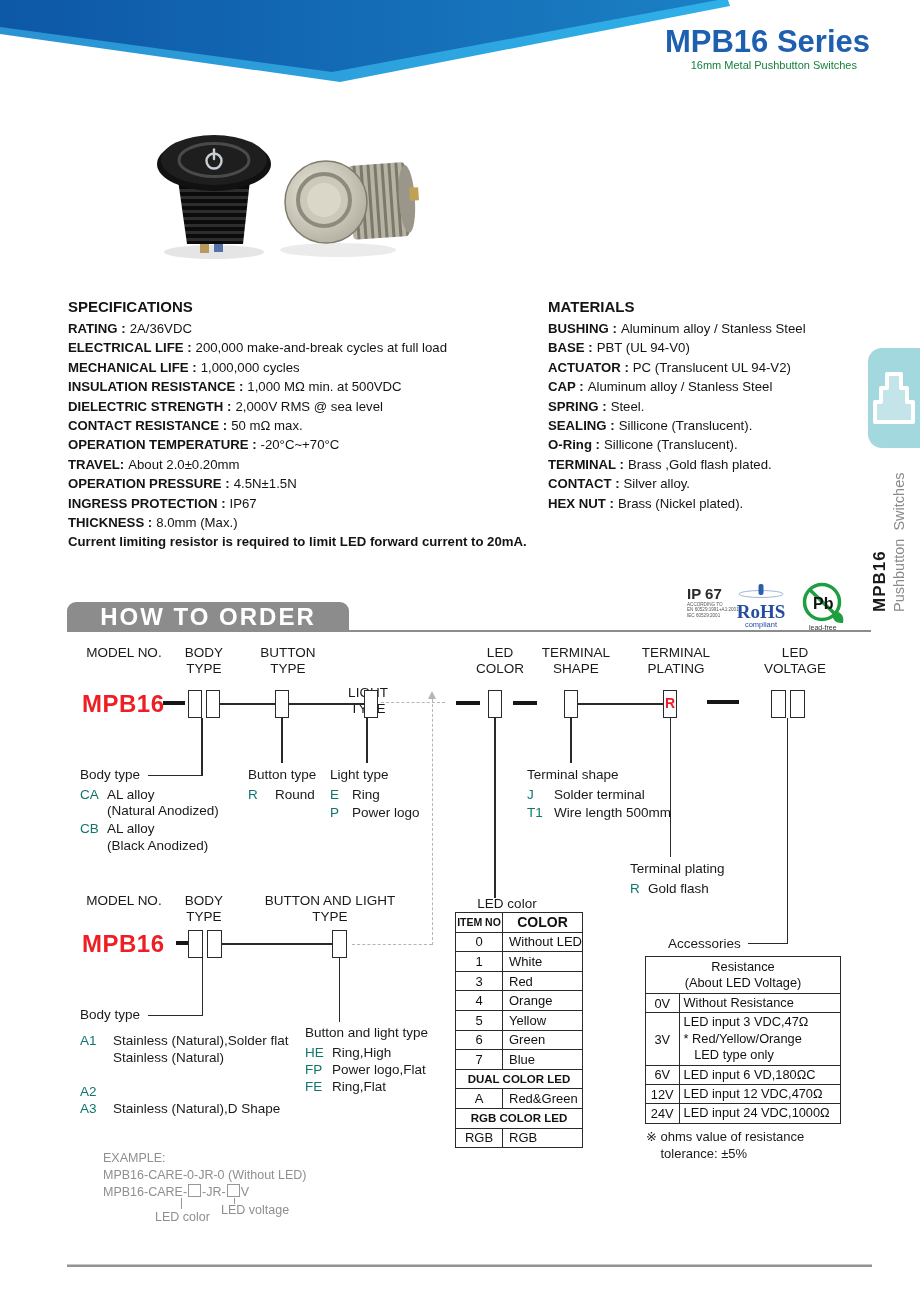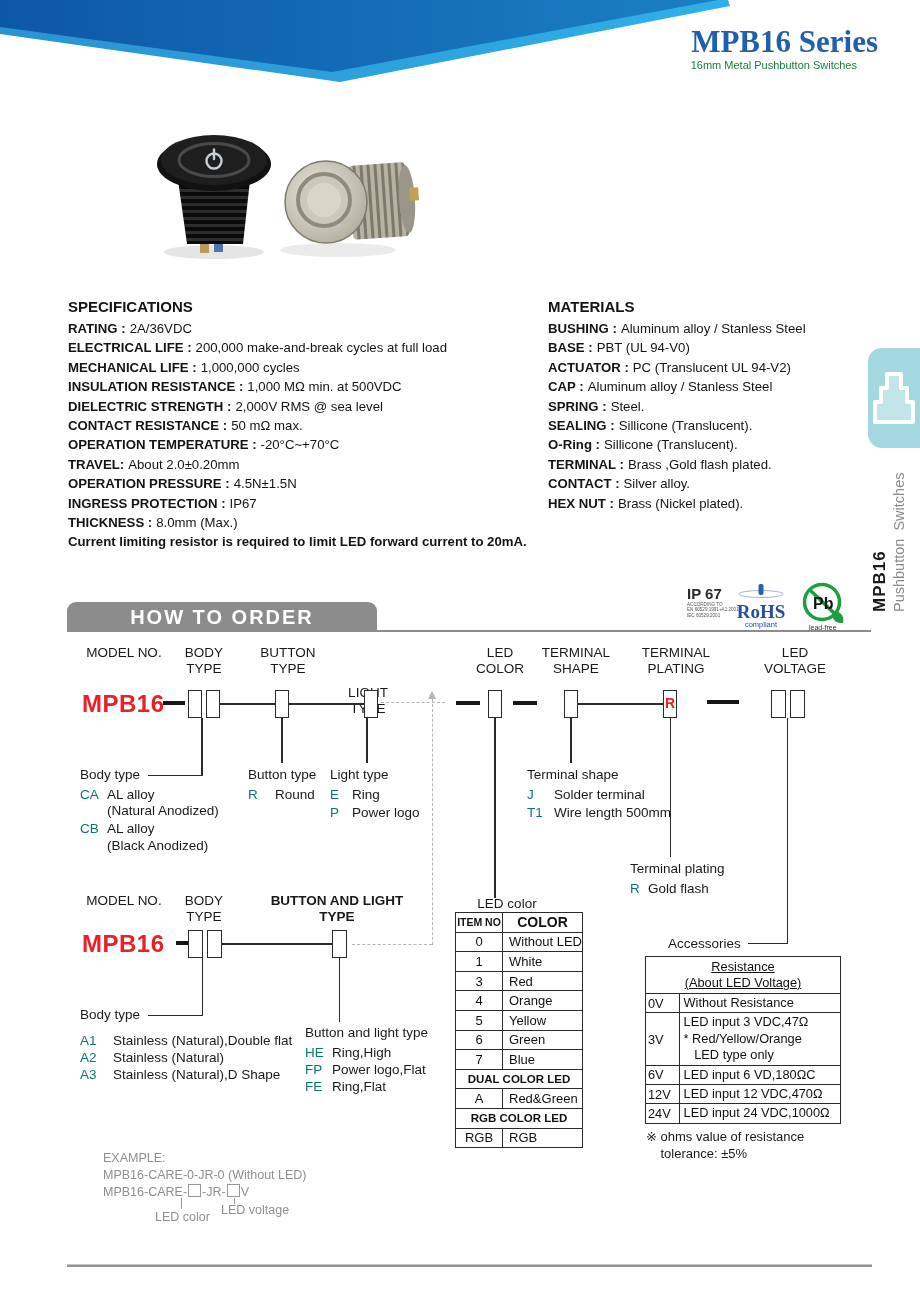--- a/index.html
+++ b/index.html
@@ -1,43 +1,43 @@
 <!DOCTYPE html>
 <html><head>
 <meta charset="utf-8">
 <style>
   html,body{margin:0;padding:0;background:#fff;}
   #page{position:relative;width:920px;height:1296px;background:#fff;overflow:hidden;
         font-family:"Liberation Sans","DejaVu Sans",sans-serif;color:#1a1a1a;}
   .abs{position:absolute;}
   
   #ribbon{position:absolute;left:0;top:0;}
-  #title{position:absolute;top:24px;right:42px;font-size:31px;font-weight:bold;color:#1e5fb0;letter-spacing:0px;font-family:Liberation Serif, serif;}
+  #title{position:absolute;top:24px;right:50px;font-size:31px;font-weight:bold;color:#1e5fb0;letter-spacing:0px;}
   #subtitle{position:absolute;top:59px;right:63px;font-size:11px;color:#15803d;}
   
   .col{position:absolute;font-size:13.2px;line-height:19.4px;color:#141414;}
   .col h3{margin:0 0 2px 0;font-size:15px;line-height:20px;}
   .col .line b{margin-right:4px;}
   .note{font-weight:bold;width:472px;margin-top:0;}
   
   #side-tab{position:absolute;left:868px;top:348px;width:52px;height:100px;background:#a4d8df;border-radius:14px 0 0 14px;}
   #side-text{position:absolute;left:869px;top:612px;width:165px;transform:rotate(-90deg);transform-origin:0 0;}
   #side-text .s1{font-weight:bold;font-size:17px;letter-spacing:1px;color:#1a1a1a;line-height:21px;}
   #side-text .s2{font-size:14.5px;color:#8a8a8a;white-space:pre;line-height:19px;}
   
   #ip-mark{position:absolute;left:687px;top:586px;color:#2b2b2b;}
   #ip-mark .big{font-size:15px;font-weight:bold;line-height:16px;}
   #ip-mark .small{font-size:4.6px;line-height:5.4px;color:#555;white-space:pre-line;}
   #rohs-mark{position:absolute;left:733px;top:584px;width:56px;text-align:center;color:#274da0;}
   #rohs-mark .r1{font-family:"Liberation Serif","DejaVu Serif",serif;font-weight:bold;font-size:19px;line-height:19px;}
   #rohs-mark .r2{font-size:7.5px;line-height:8px;}
   #pb-mark{position:absolute;left:797px;top:581px;}
   
-  #order-tab{position:absolute;left:67px;top:602px;width:310px;height:30px;background:#8c8c8c;border-radius:9px 9px 0 0;
-             color:#fff;font-size:20px;font-weight:bold;letter-spacing:2px;text-align:center;line-height:30px;}
+  #order-tab{position:absolute;left:67px;top:602px;width:282px;height:30px;background:#8c8c8c;border-radius:9px 9px 0 0;
+             color:#fff;font-size:24px;font-weight:bold;letter-spacing:2px;text-align:center;line-height:30px;}
   #order-line{position:absolute;left:67px;top:630px;width:804px;height:2.4px;background:#8c8c8c;}
   
   .hdr{position:absolute;transform:translateX(-50%);text-align:center;white-space:pre-line;font-size:13.5px;line-height:15.5px;color:#1a1a1a;}
   .box{position:absolute;width:14px;height:28px;border:1.6px solid #2a2a2a;background:#fff;box-sizing:border-box;
        text-align:center;font-size:14px;font-weight:bold;line-height:25px;}
   .hline{position:absolute;height:1.6px;background:#2a2a2a;}
   .vline{position:absolute;width:1.6px;background:#2a2a2a;}
   .dash{position:absolute;height:4px;background:#161616;}
   .dashedh{position:absolute;border-top:1.6px dashed #b5b5b5;}
   .dashedv{position:absolute;border-left:1.6px dashed #b5b5b5;}
@@ -53,22 +53,22 @@
   table{border-collapse:collapse;}
   #led-table{position:absolute;left:455px;top:912px;font-size:13px;color:#111;}
   #led-table td,#led-table th{border:1.6px solid #2a2a2a;height:18.6px;padding:0;}
   #led-table th.h-no{width:46px;font-size:10.5px;}
   #led-table th.h-color{width:79px;font-size:14px;}
   #led-table td.c-no{text-align:center;}
   #led-table td.c-color{padding-left:6px;}
   #led-table td.spanrow{text-align:center;font-weight:bold;font-size:11.5px;}
   #acc-table{position:absolute;left:645px;top:956px;font-size:12.8px;color:#111;}
   #acc-table td,#acc-table th{border:1.4px solid #2a2a2a;padding:1px 4px;}
-  #acc-table th{width:186px;font-weight:normal;text-align:center;white-space:pre-line;line-height:16px;height:34px;text-decoration:underline;}
-  #acc-table td.c-v{width:28px;padding:1px 2px;}
+  #acc-table th{width:186px;font-weight:normal;text-align:center;white-space:pre-line;line-height:16px;height:34px;}
+  #acc-table td.c-v{width:28px;text-align:center;padding:1px 2px;}
   #acc-table td.c-d{width:150px;white-space:pre-line;line-height:16.4px;}
   #acc-footnote{position:absolute;left:646px;top:1128px;font-size:13px;line-height:17px;white-space:pre-line;color:#1a1a1a;}
   #acc-label{position:absolute;left:668px;top:936px;font-size:13.5px;}
   #led-title{position:absolute;left:507px;top:896px;transform:translateX(-50%);font-size:13.5px;}
   
   .ex{position:absolute;color:#8f8f8f;font-size:12.5px;line-height:17px;}
   .sq{display:inline-block;width:11px;height:11px;border:1.3px solid #979797;vertical-align:-1px;margin:0 1px;}
   .exline{position:absolute;width:1.2px;background:#979797;}
   
   #footer-line{position:absolute;left:67px;top:1264px;width:805px;height:2.4px;background:#939393;border-top:1px solid #c6c6c6;}
@@ -313,43 +313,43 @@
 
   <div class="opt">
         <span class="code" style="min-width:18px;">R</span>
         <span class="txt">Gold flash</span>
       </div>
     </div>
 
   <div class="hdr" style="left:124px;top:893px;">MODEL NO.</div>
   <div class="hdr" style="left:204px;top:893px;">BODY
 TYPE</div>
-  <div class="hdr" style="left:337px;top:893px;font-weight:bold;">BUTTON AND LIGHT
+  <div class="hdr" style="left:330px;top:893px;">BUTTON AND LIGHT
 TYPE</div>
 
   <div class="model" style="left:82px;top:930px;">MPB16</div>
   <div class="dash" style="left:176px;top:941px;width:22px;"></div>
   <div class="box" style="left:188px;top:930px;width:15px;"></div>
   <div class="box" style="left:207px;top:930px;width:15px;"></div>
   <div class="hline" style="left:221px;top:943px;width:111px;"></div>
   <div class="box" style="left:332px;top:930px;width:15px;"></div>
 
   <div class="vline" style="left:201.5px;top:958px;height:58px;"></div>
   <div class="hline" style="left:148px;top:1014.5px;width:54px;"></div>
   <div class="vline" style="left:338.5px;top:958px;height:64px;"></div>
 
   <div class="lbl" style="left:80px;top:1007px;">Body type</div>
   <div class="optlist" style="left:80px;top:1033px;gap:1px;">
 
   <div class="opt">
         <span class="code" style="min-width:33px;">A1</span>
-        <span class="txt">Stainless (Natural),Double flat</span>
-      </div>
-      <div class="opt">
-        <span class="code" style="min-width:33px;">A2</span>
+        <span class="txt">Stainless (Natural),Solder flat</span>
+      </div>
+      <div class="opt">
+        <span class="code" style="min-width:33px;margin-top:34px;">A2</span>
         <span class="txt">Stainless (Natural)</span>
       </div>
       <div class="opt">
         <span class="code" style="min-width:33px;">A3</span>
         <span class="txt">Stainless (Natural),D Shape</span>
       </div>
     </div>
   <div class="lbl" style="left:305px;top:1025px;">Button and light type</div>
   <div class="optlist" style="left:305px;top:1045px;gap:1px;">
 

